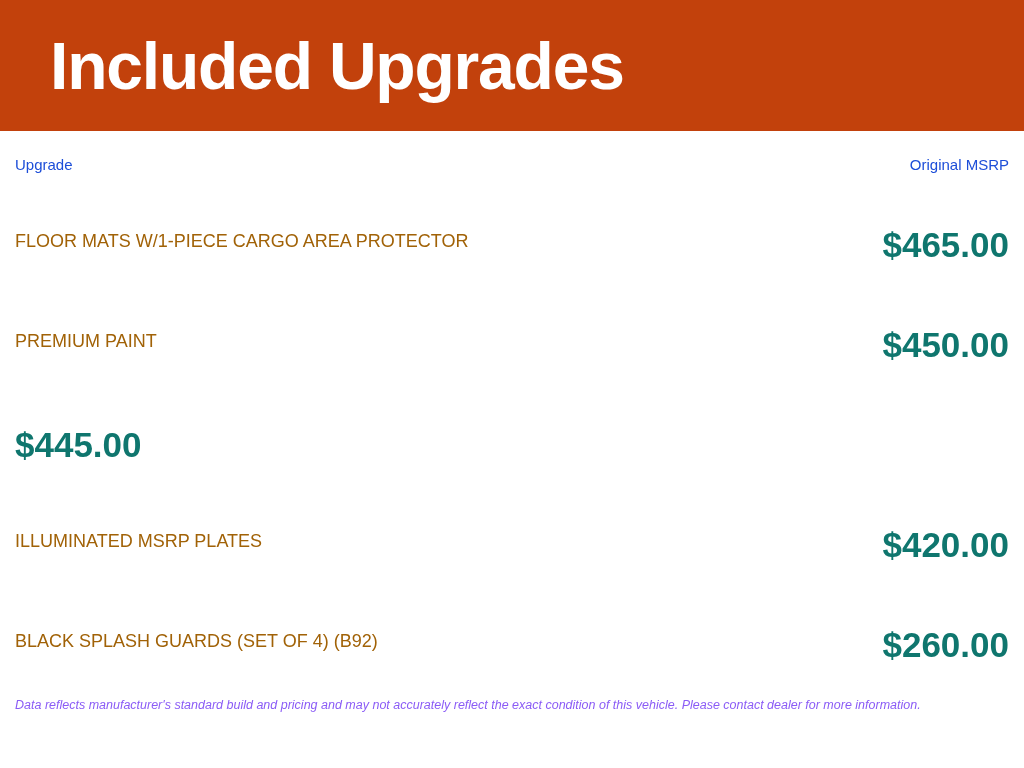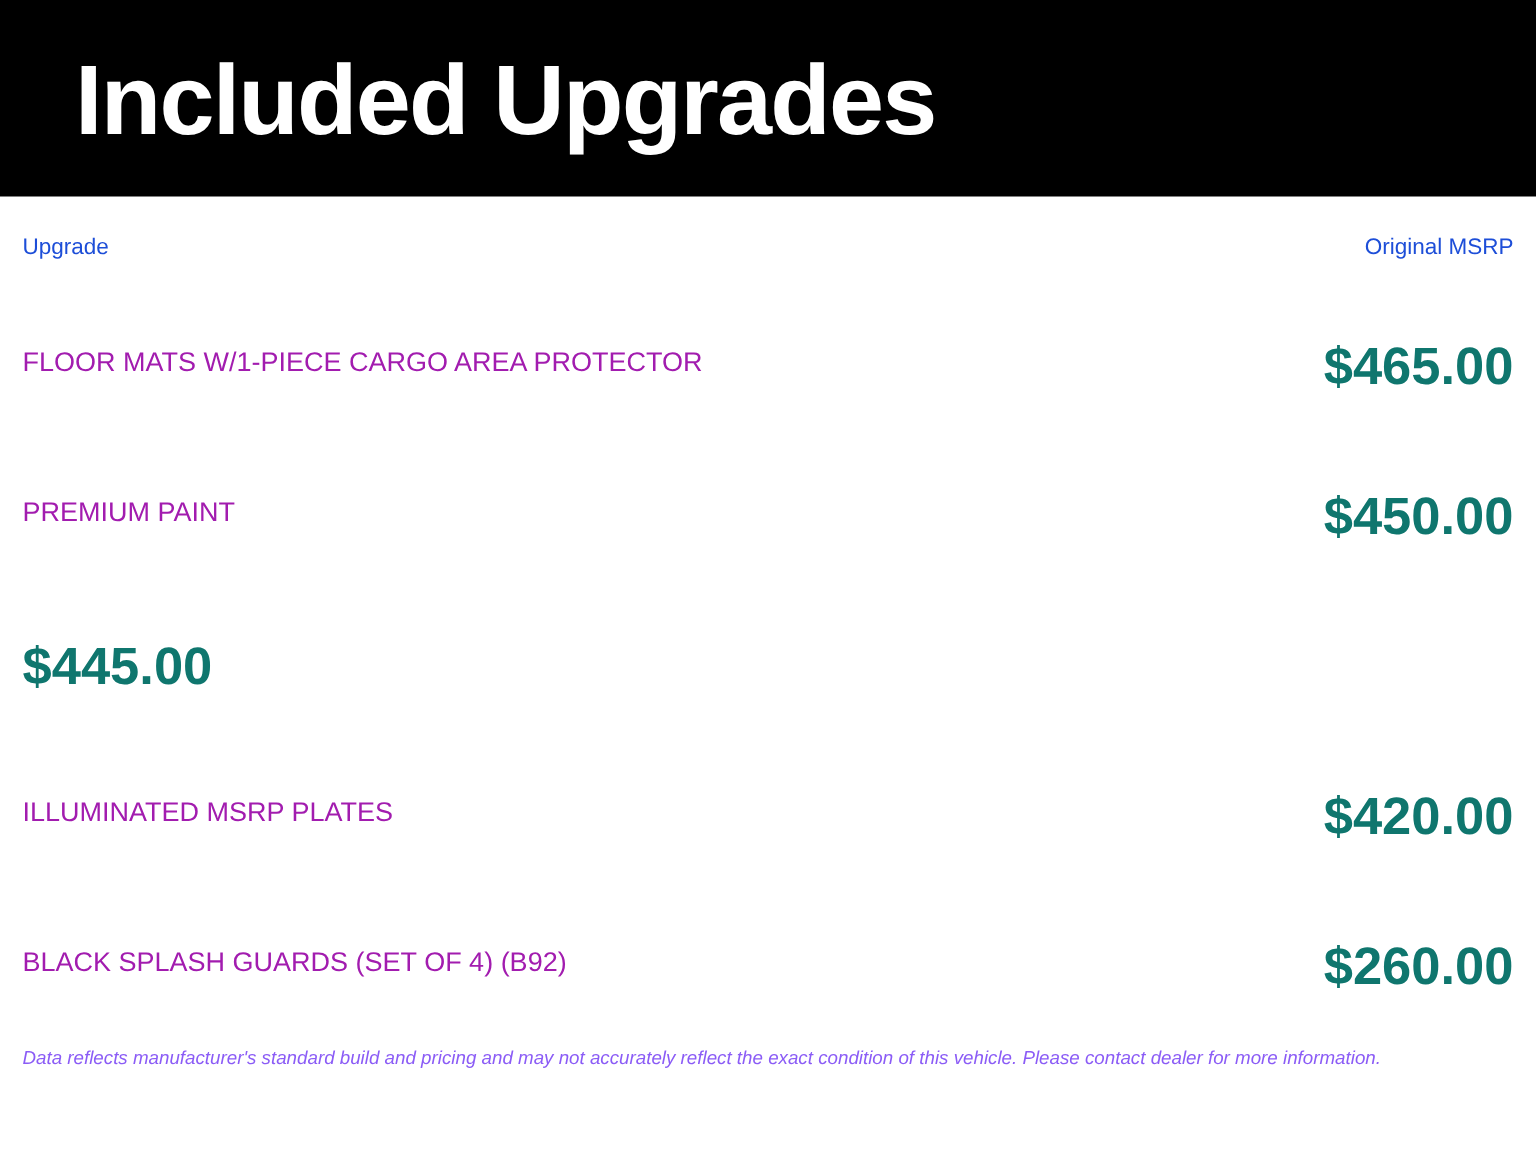--- a/index.html
+++ b/index.html
@@ -16,21 +16,21 @@
   .page {
     position: relative;
     width: 1024px;
     height: 768px;
     background: #ffffff;
   }
 
   
   .banner {
     height: 131px;
-    background: #000000;
+    background: #c2410c;
     display: flex;
     align-items: center;
     box-sizing: border-box;
     padding-left: 50px;
   }
   .banner-title {
     color: #ffffff;
     font-family: "Liberation Sans", sans-serif;
     font-size: 66px;
     font-weight: 800;
@@ -64,21 +64,21 @@
   .row {
     display: flex;
     align-items: center;
     justify-content: space-between;
     height: 100px;
     box-sizing: border-box;
   }
   .row .label {
     flex: 0 1 auto;
     max-width: 500px;
-    color: #a21caf;
+    color: #a16207;
     font-size: 18px;
     font-weight: 400;
     line-height: 23px;
     text-align: left;
   }
   .row .price {
     flex: 0 0 auto;
     color: #0f766e;
     font-size: 35px;
     font-weight: 700;

